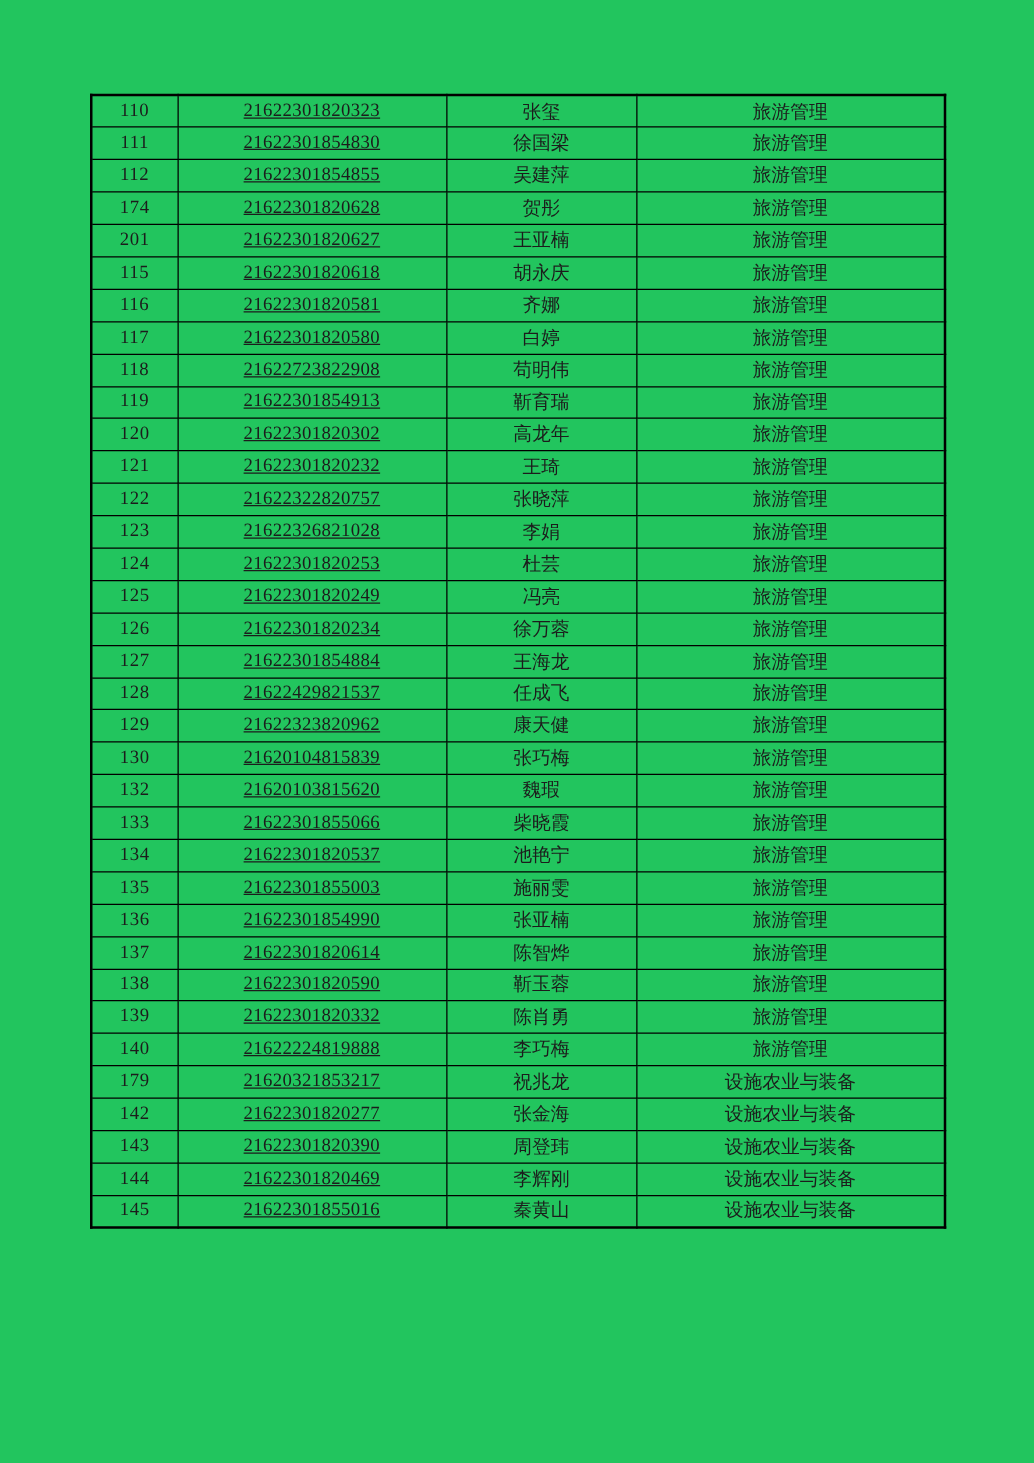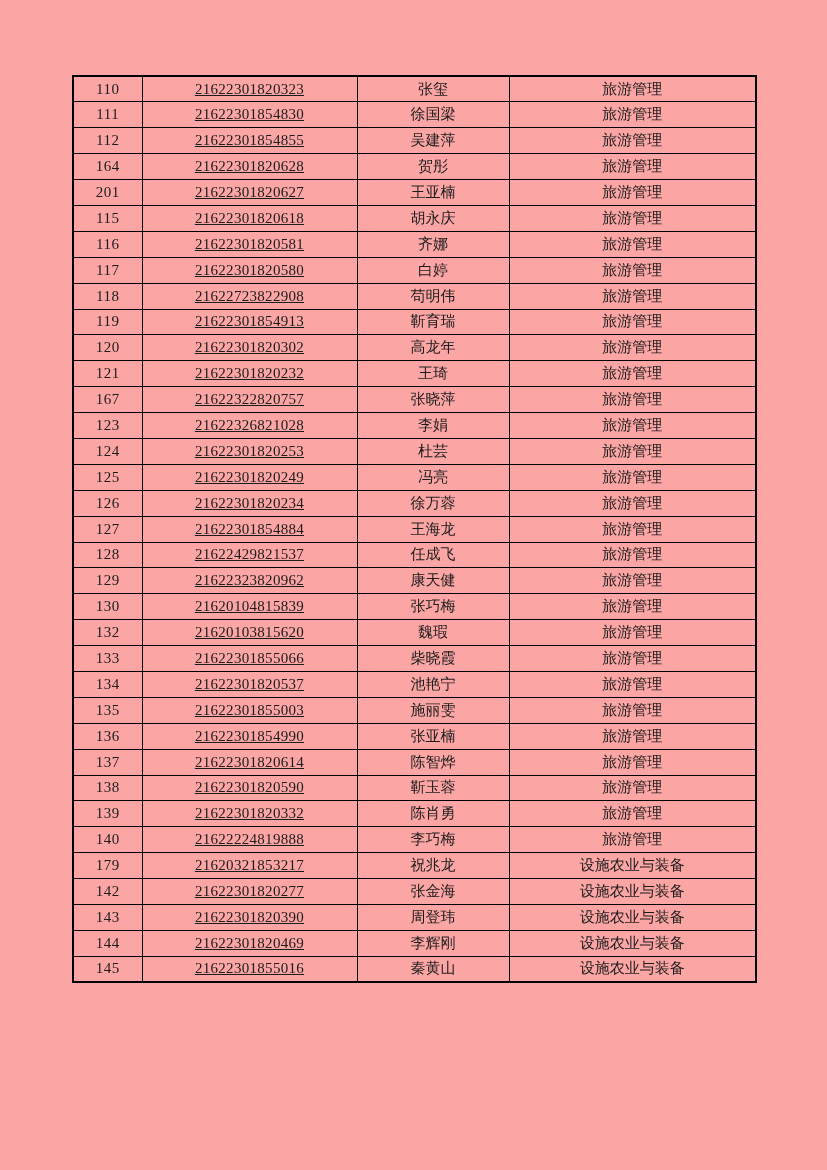--- a/index.html
+++ b/index.html
@@ -9,21 +9,21 @@
   }
   body {
     width: 827px;
     height: 1170px;
     position: relative;
     font-family: "Liberation Serif", "DejaVu Serif", serif;
   }
   .page {
     position: absolute;
     inset: 0;
-    background: #fca5a5;
+    background: #22c55e;
   }
   table.roster {
     position: absolute;
     left: 72px;
     top: 75px;
     width: 683px;
     border-collapse: collapse;
     table-layout: fixed;
     border: 2px solid #000000;
   }
@@ -77,21 +77,21 @@
           <td class="cell-name">徐国梁</td>
           <td class="cell-major">旅游管理</td>
         </tr>
         <tr>
           <td class="cell-no">112</td>
           <td class="cell-exam">21622301854855</td>
           <td class="cell-name">吴建萍</td>
           <td class="cell-major">旅游管理</td>
         </tr>
         <tr>
-          <td class="cell-no">164</td>
+          <td class="cell-no">174</td>
           <td class="cell-exam">21622301820628</td>
           <td class="cell-name">贺彤</td>
           <td class="cell-major">旅游管理</td>
         </tr>
         <tr>
           <td class="cell-no">201</td>
           <td class="cell-exam">21622301820627</td>
           <td class="cell-name">王亚楠</td>
           <td class="cell-major">旅游管理</td>
         </tr>
@@ -131,21 +131,21 @@
           <td class="cell-name">高龙年</td>
           <td class="cell-major">旅游管理</td>
         </tr>
         <tr>
           <td class="cell-no">121</td>
           <td class="cell-exam">21622301820232</td>
           <td class="cell-name">王琦</td>
           <td class="cell-major">旅游管理</td>
         </tr>
         <tr>
-          <td class="cell-no">167</td>
+          <td class="cell-no">122</td>
           <td class="cell-exam">21622322820757</td>
           <td class="cell-name">张晓萍</td>
           <td class="cell-major">旅游管理</td>
         </tr>
         <tr>
           <td class="cell-no">123</td>
           <td class="cell-exam">21622326821028</td>
           <td class="cell-name">李娟</td>
           <td class="cell-major">旅游管理</td>
         </tr>

